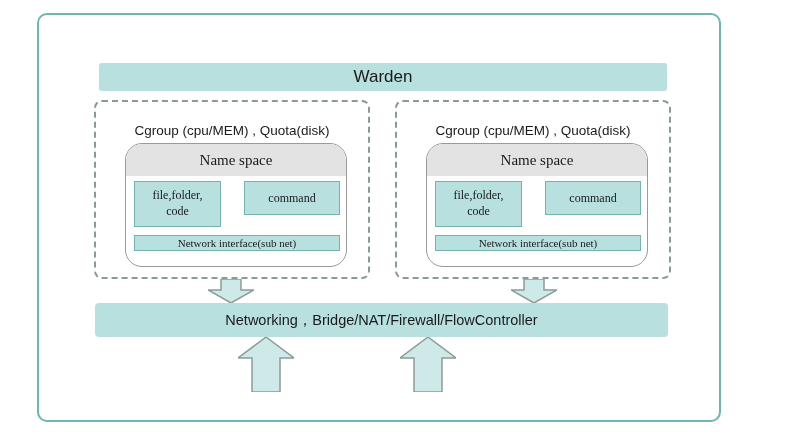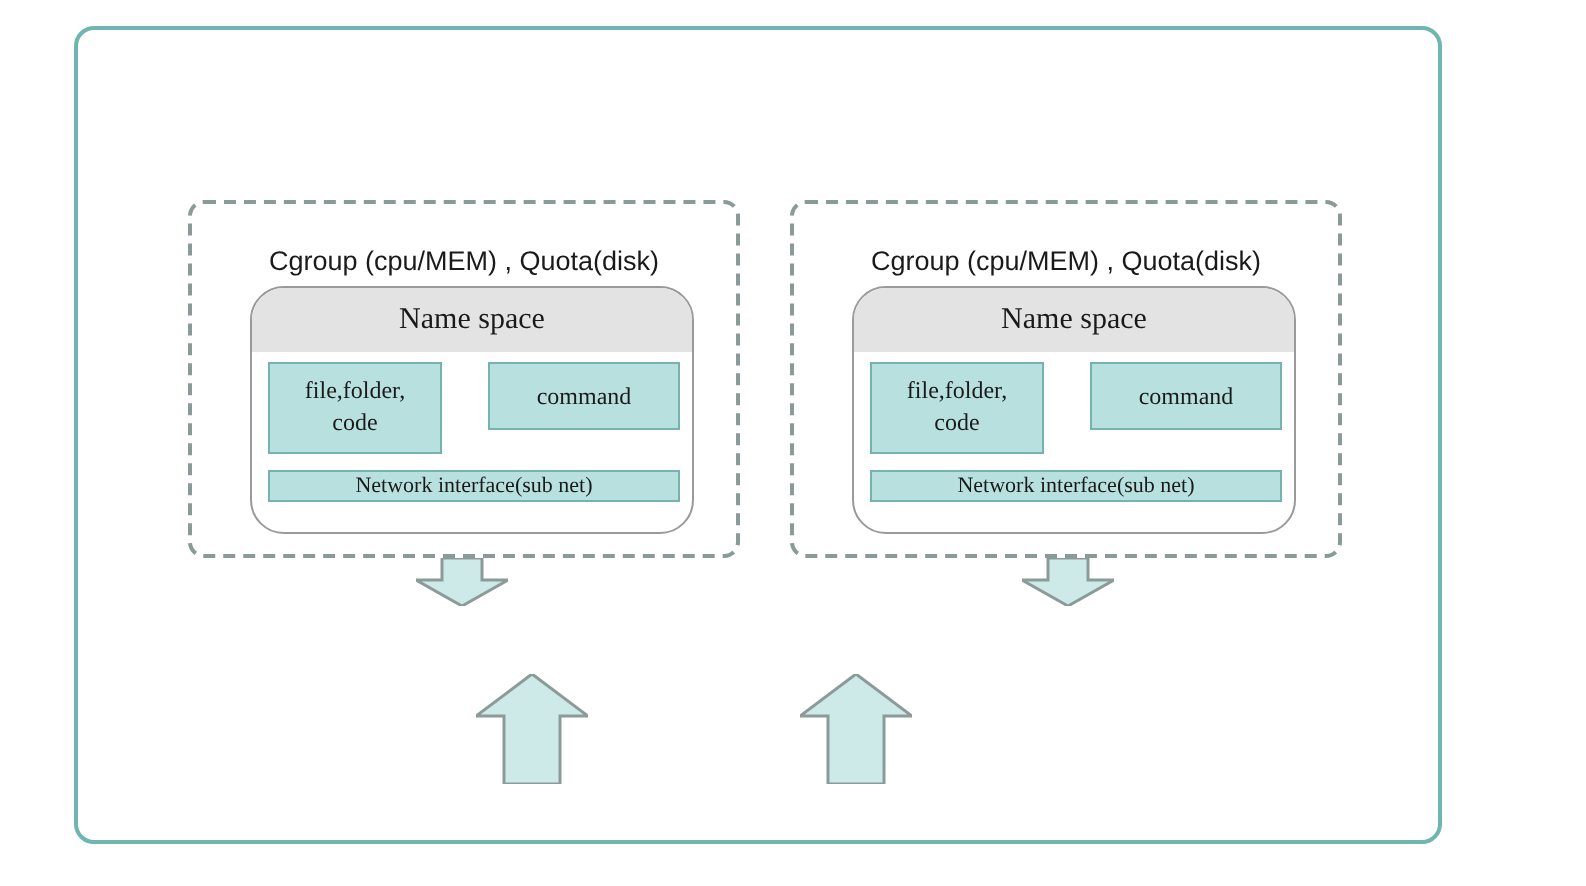--- a/index.html
+++ b/index.html
@@ -110,20 +110,21 @@
   }
 </style>
 </head>
 <body>
 
 <div class="canvas">
 
   <div class="outer-box"></div>
 
 
+  <div class="warden-bar">Warden</div>
 
   <div class="dashed-box dashed-left">
     <div class="cgroup-label">Cgroup (cpu/MEM) , Quota(disk)</div>
     <div class="namespace-box">
       <div class="namespace-header">Name space</div>
       <div class="namespace-body">
         <div class="mini-box file-box">file,folder,
 code</div>
         <div class="mini-box command-box">command</div>
         <div class="mini-box netif-bar">Network interface(sub net)</div>
@@ -148,20 +149,21 @@
     <svg width="46" height="24" viewBox="0 0 46 24">
       <polygon points="13,0 33,0 33,11 46,11 23,24 0,11 13,11" fill="#cdeae8" stroke="#8c9b9a" stroke-width="1.5"></polygon>
     </svg>
   </div>
   <div class="arrow down-arrow-2">
     <svg width="46" height="24" viewBox="0 0 46 24">
       <polygon points="13,0 33,0 33,11 46,11 23,24 0,11 13,11" fill="#cdeae8" stroke="#8c9b9a" stroke-width="1.5"></polygon>
     </svg>
   </div>
 
+  <div class="networking-bar">Networking，Bridge/NAT/Firewall/FlowController</div>
 
   <div class="arrow up-arrow-1">
     <svg width="56" height="55" viewBox="0 0 56 55">
       <polygon points="28,0 56,21 42,21 42,55 14,55 14,21 0,21" fill="#cdeae8" stroke="#8c9b9a" stroke-width="1.5"></polygon>
     </svg>
   </div>
   <div class="arrow up-arrow-2">
     <svg width="56" height="55" viewBox="0 0 56 55">
       <polygon points="28,0 56,21 42,21 42,55 14,55 14,21 0,21" fill="#cdeae8" stroke="#8c9b9a" stroke-width="1.5"></polygon>
     </svg>

